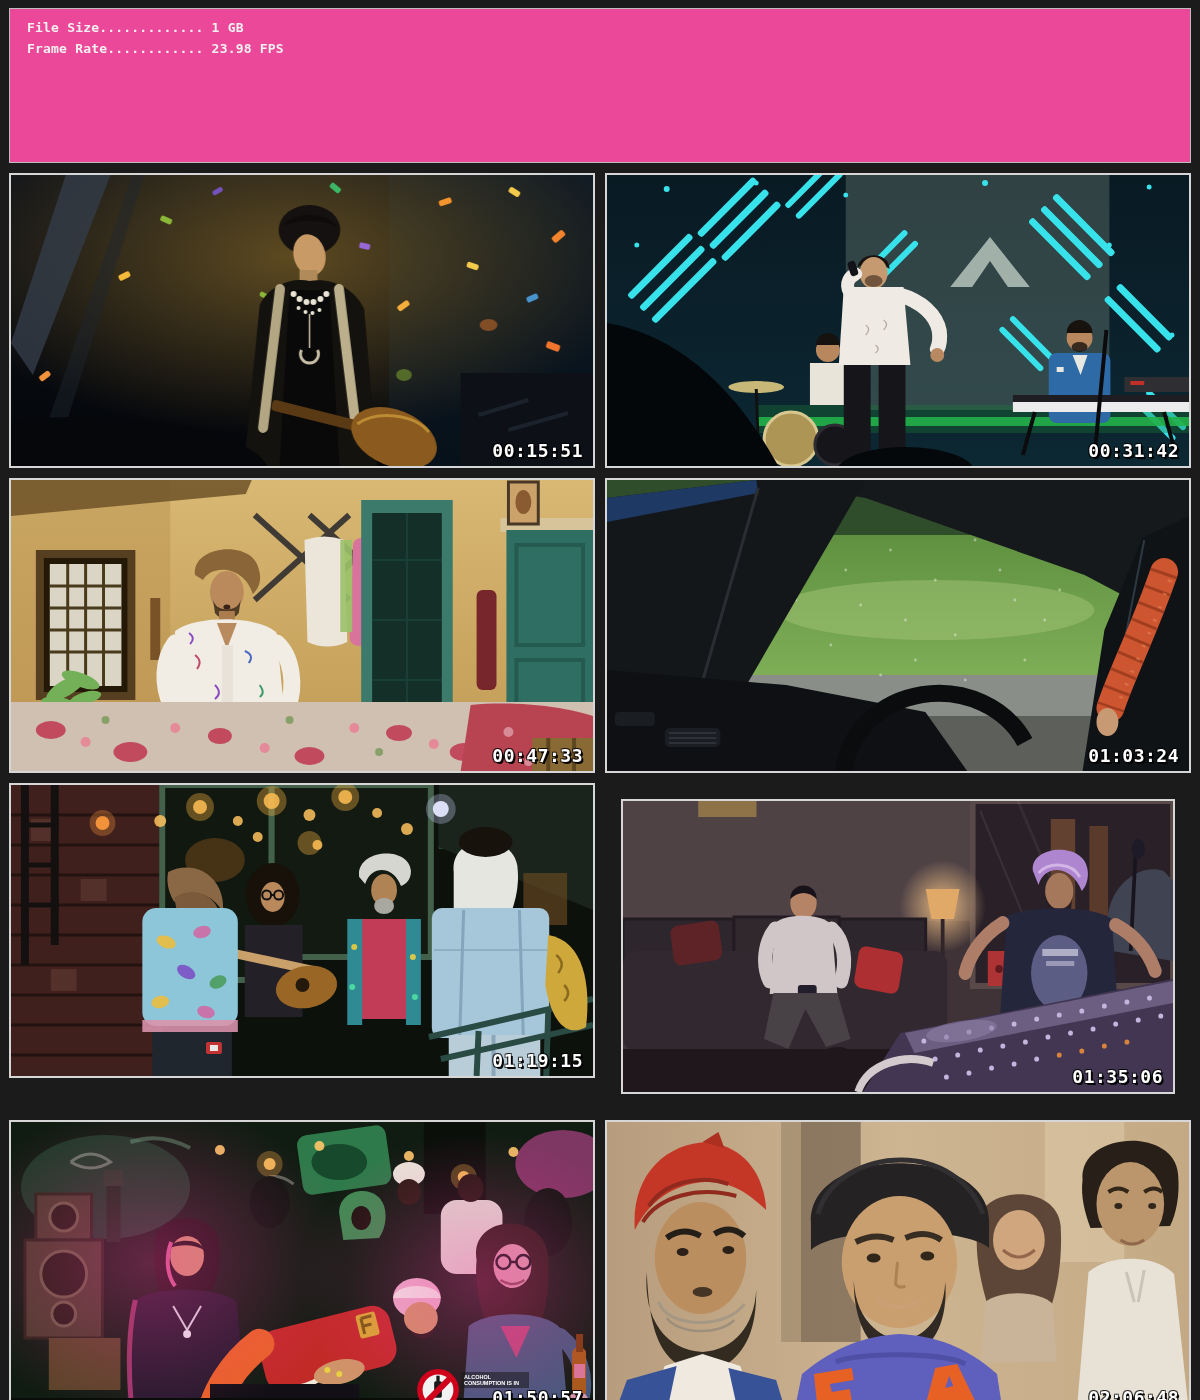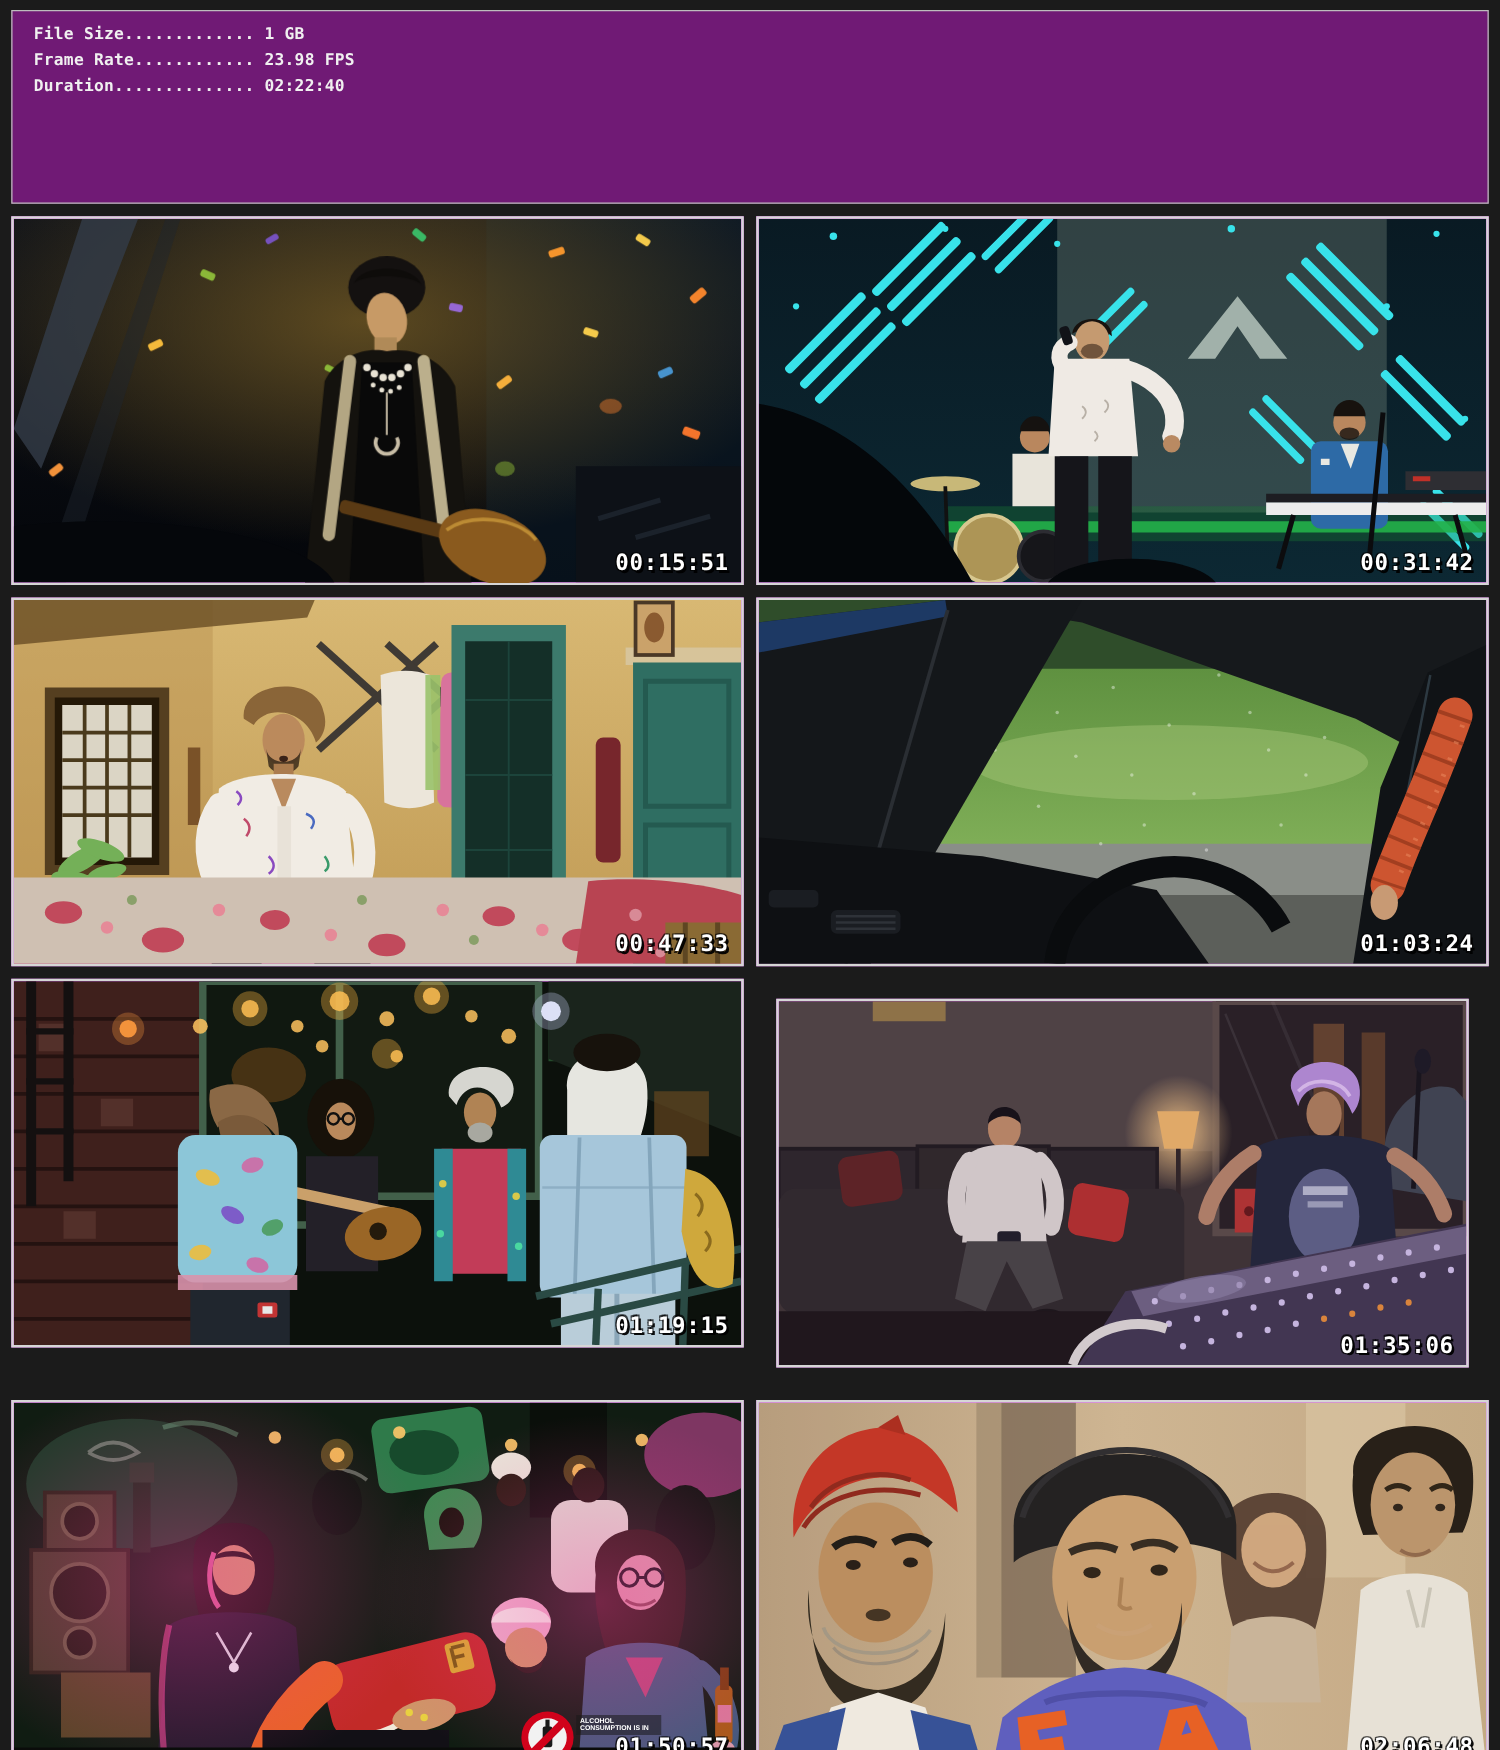--- a/index.html
+++ b/index.html
@@ -1,30 +1,30 @@
 <!DOCTYPE html>
 <html><head>
 <meta charset="utf-8">
 <style>
   html,body{margin:0;padding:0;background:#1b1b1b;width:1200px;height:1400px;overflow:hidden;}
   .sheet{width:1200px;height:1400px;background:#1b1b1b;box-sizing:border-box;padding:8px 9px 0 9px;}
   
   .info-panel{
-    box-sizing:border-box;height:155px;background:#701a75;border:1px solid #bdbdbd;
+    box-sizing:border-box;height:155px;background:#ec4899;border:1px solid #bdbdbd;
     padding:8px 0 0 17px;margin-bottom:10px;
   }
   .info-line{
     font-family:"DejaVu Sans Mono","Liberation Mono",monospace;
     font-weight:700;font-size:13px;line-height:21px;color:#f0f0f0;
     white-space:pre;letter-spacing:0.2px;
   }
   
   .grid{display:grid;grid-template-columns:1fr 1fr;gap:10px;}
   .thumb{
-    position:relative;box-sizing:border-box;height:295px;background:#d946ef;
+    position:relative;box-sizing:border-box;height:295px;background:#4c1d95;
     border:2px solid #d6d6d6;overflow:hidden;
   }
   .thumb svg.scene{display:block;width:100%;height:100%;}
   .ts{
     position:absolute;right:10px;bottom:5px;z-index:3;
     font-family:"DejaVu Sans Mono","Liberation Mono",monospace;
     font-weight:700;font-size:18px;color:#ffffff;letter-spacing:0.5px;
     text-shadow:2px 2px 0 rgba(0,0,0,0.95),-1px -1px 0 rgba(0,0,0,0.7),1px -1px 0 rgba(0,0,0,0.7),-1px 1px 0 rgba(0,0,0,0.7);
   }
   .warn{position:absolute;right:64px;bottom:1px;z-index:2;display:flex;align-items:flex-start;}
@@ -36,21 +36,20 @@
   }
 </style>
 </head>
 <body>
 
 <div class="sheet">
 
   <div class="info-panel">
     <div class="info-line">File Size............. 1 GB</div>
     <div class="info-line">Frame Rate............ 23.98 FPS</div>
-    <div class="info-line">Duration.............. 02:22:40</div>
   </div>
 
   <div class="grid">
 
     <figure class="thumb" style="margin:0">
       <svg class="scene" viewBox="0 0 585 291" preserveAspectRatio="none">
         <defs>
           <linearGradient id="s1bg" x1="0" y1="0" x2="0" y2="1">
             <stop offset="0" stop-color="#0d1119"></stop>
               <stop offset="1" stop-color="#04060a"></stop>

